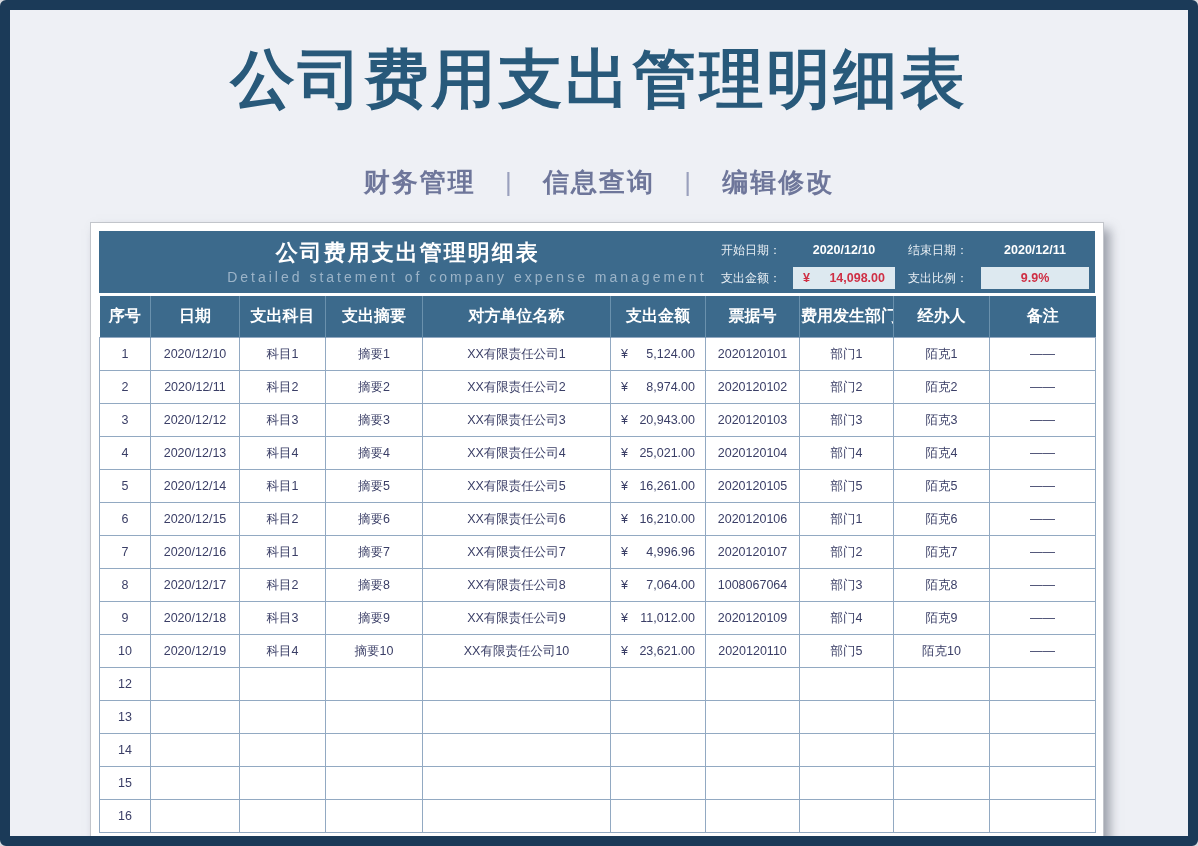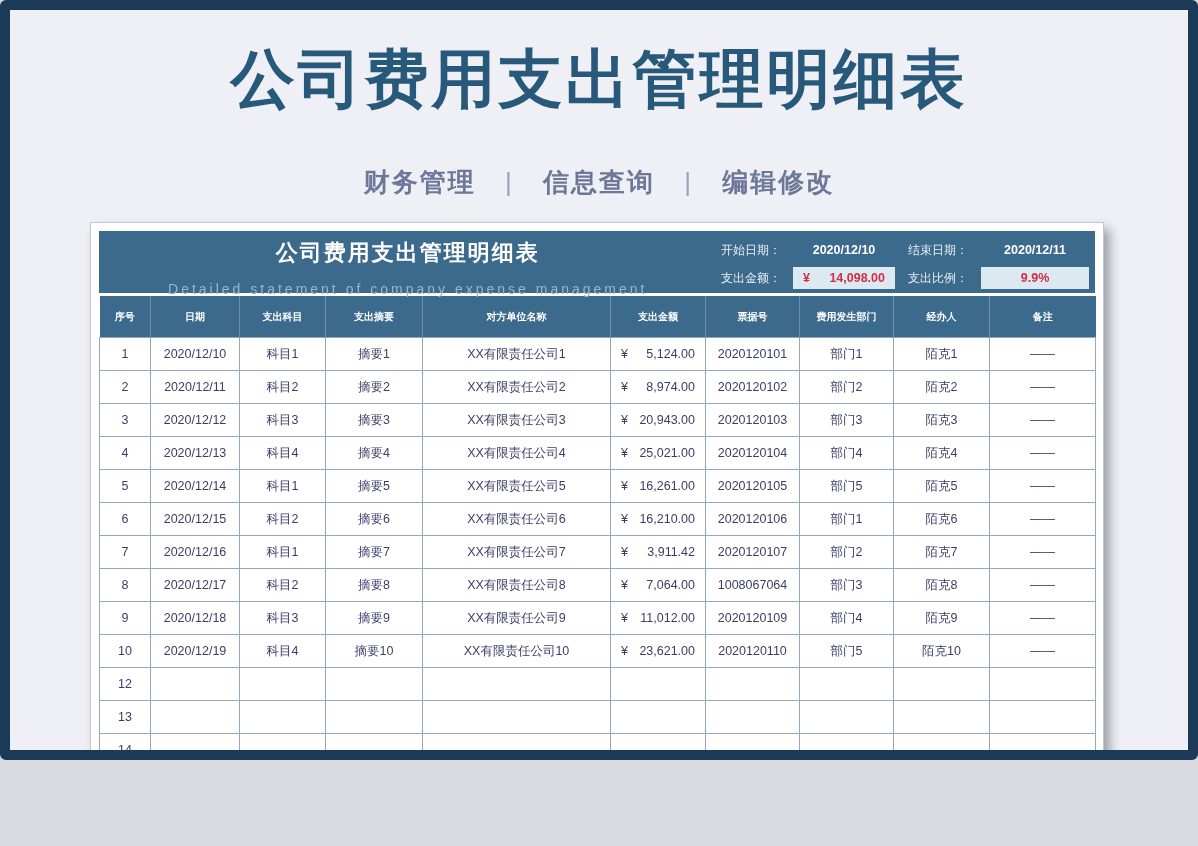--- a/index.html
+++ b/index.html
@@ -1,17 +1,17 @@
 <!DOCTYPE html>
 <html><head>
 <meta charset="utf-8">
 <style>
   html,body{margin:0;padding:0;background:#d8dadf;}
   .canvas{
-    position:relative;width:1198px;height:760px;box-sizing:border-box;
+    position:relative;width:1198px;height:846px;box-sizing:border-box;
     background:#eef0f5;border:10px solid #1b3a58;border-radius:6px;overflow:hidden;
     font-family:"Liberation Sans","DejaVu Sans",sans-serif;
   }
   
   .main-title{
     position:absolute;top:26px;left:0;right:0;text-align:center;
     font-size:64px;font-weight:800;color:#28597a;letter-spacing:3px;
   }
   .tagline{
     position:absolute;top:155px;left:0;right:0;text-align:center;
@@ -23,39 +23,39 @@
     position:absolute;left:80px;top:212px;width:1014px;height:700px;
     box-sizing:border-box;background:#ffffff;border:1px solid #c2c5cb;
     box-shadow:6px 7px 10px rgba(90,95,110,.55);padding:8px;
   }
   .band{position:relative;height:62px;background:#3c6a8c;}
   .band-title{
     position:absolute;top:7px;left:4%;width:54%;text-align:center;
     color:#ffffff;font-size:22px;font-weight:700;letter-spacing:2px;
   }
   .band-sub{
-    position:absolute;top:38px;left:1%;width:60%;text-align:center;
-    color:#9cb4c8;font-size:14px;letter-spacing:3px;margin-top:12px;
+    position:absolute;top:38px;left:1%;width:60%;text-align:right;
+    color:#9cb4c8;font-size:14px;letter-spacing:3px;
   }
   .band-info{
     position:absolute;top:7px;right:6px;
     display:grid;grid-template-columns:76px 102px 78px 108px;
     grid-auto-rows:24px;row-gap:4px;column-gap:4px;align-items:center;
   }
   .info-label{color:#e9eff4;font-size:12px;text-align:center;white-space:nowrap;}
   .info-date{color:#ffffff;font-size:12.5px;text-align:center;font-weight:600;}
   .info-box{
     background:#dde9f0;color:#cf2f44;font-size:12.5px;font-weight:700;
     height:22px;display:flex;align-items:center;justify-content:center;
   }
   .info-box.amount{justify-content:space-between;padding:0 10px;box-sizing:border-box;}
   
   table{width:100%;border-collapse:collapse;table-layout:fixed;margin-top:3px;}
   th{
-    background:#3c6a8c;color:#ffffff;font-size:10px;font-weight:700;
+    background:#3c6a8c;color:#ffffff;font-size:16px;font-weight:700;
     height:39px;border-left:1px solid #6a91ad;white-space:nowrap;overflow:hidden;
   }
   th:first-child{border-left:none;}
   td{
     height:33px;border:1px solid #92a9c2;font-size:12.5px;color:#3a3e66;
     text-align:center;background:#ffffff;white-space:nowrap;overflow:hidden;
     padding:0 4px;box-sizing:border-box;
   }
   td.amount{padding:0;}
   td.amount .wrap{display:flex;justify-content:space-between;align-items:center;padding:0 10px;}
@@ -231,21 +231,21 @@
           </tr>
           <tr>
             <td>7</td>
             <td>2020/12/16</td>
             <td>科目1</td>
             <td>摘要7</td>
             <td>XX有限责任公司7</td>
             <td class="amount">
               <div class="wrap">
                 <span>¥</span>
-                <span>3,911.42</span>
+                <span>4,996.96</span>
               </div>
             </td>
             <td>2020120107</td>
             <td>部门2</td>
             <td>陌克7</td>
             <td>——</td>
           </tr>
           <tr>
             <td>8</td>
             <td>2020/12/17</td>

